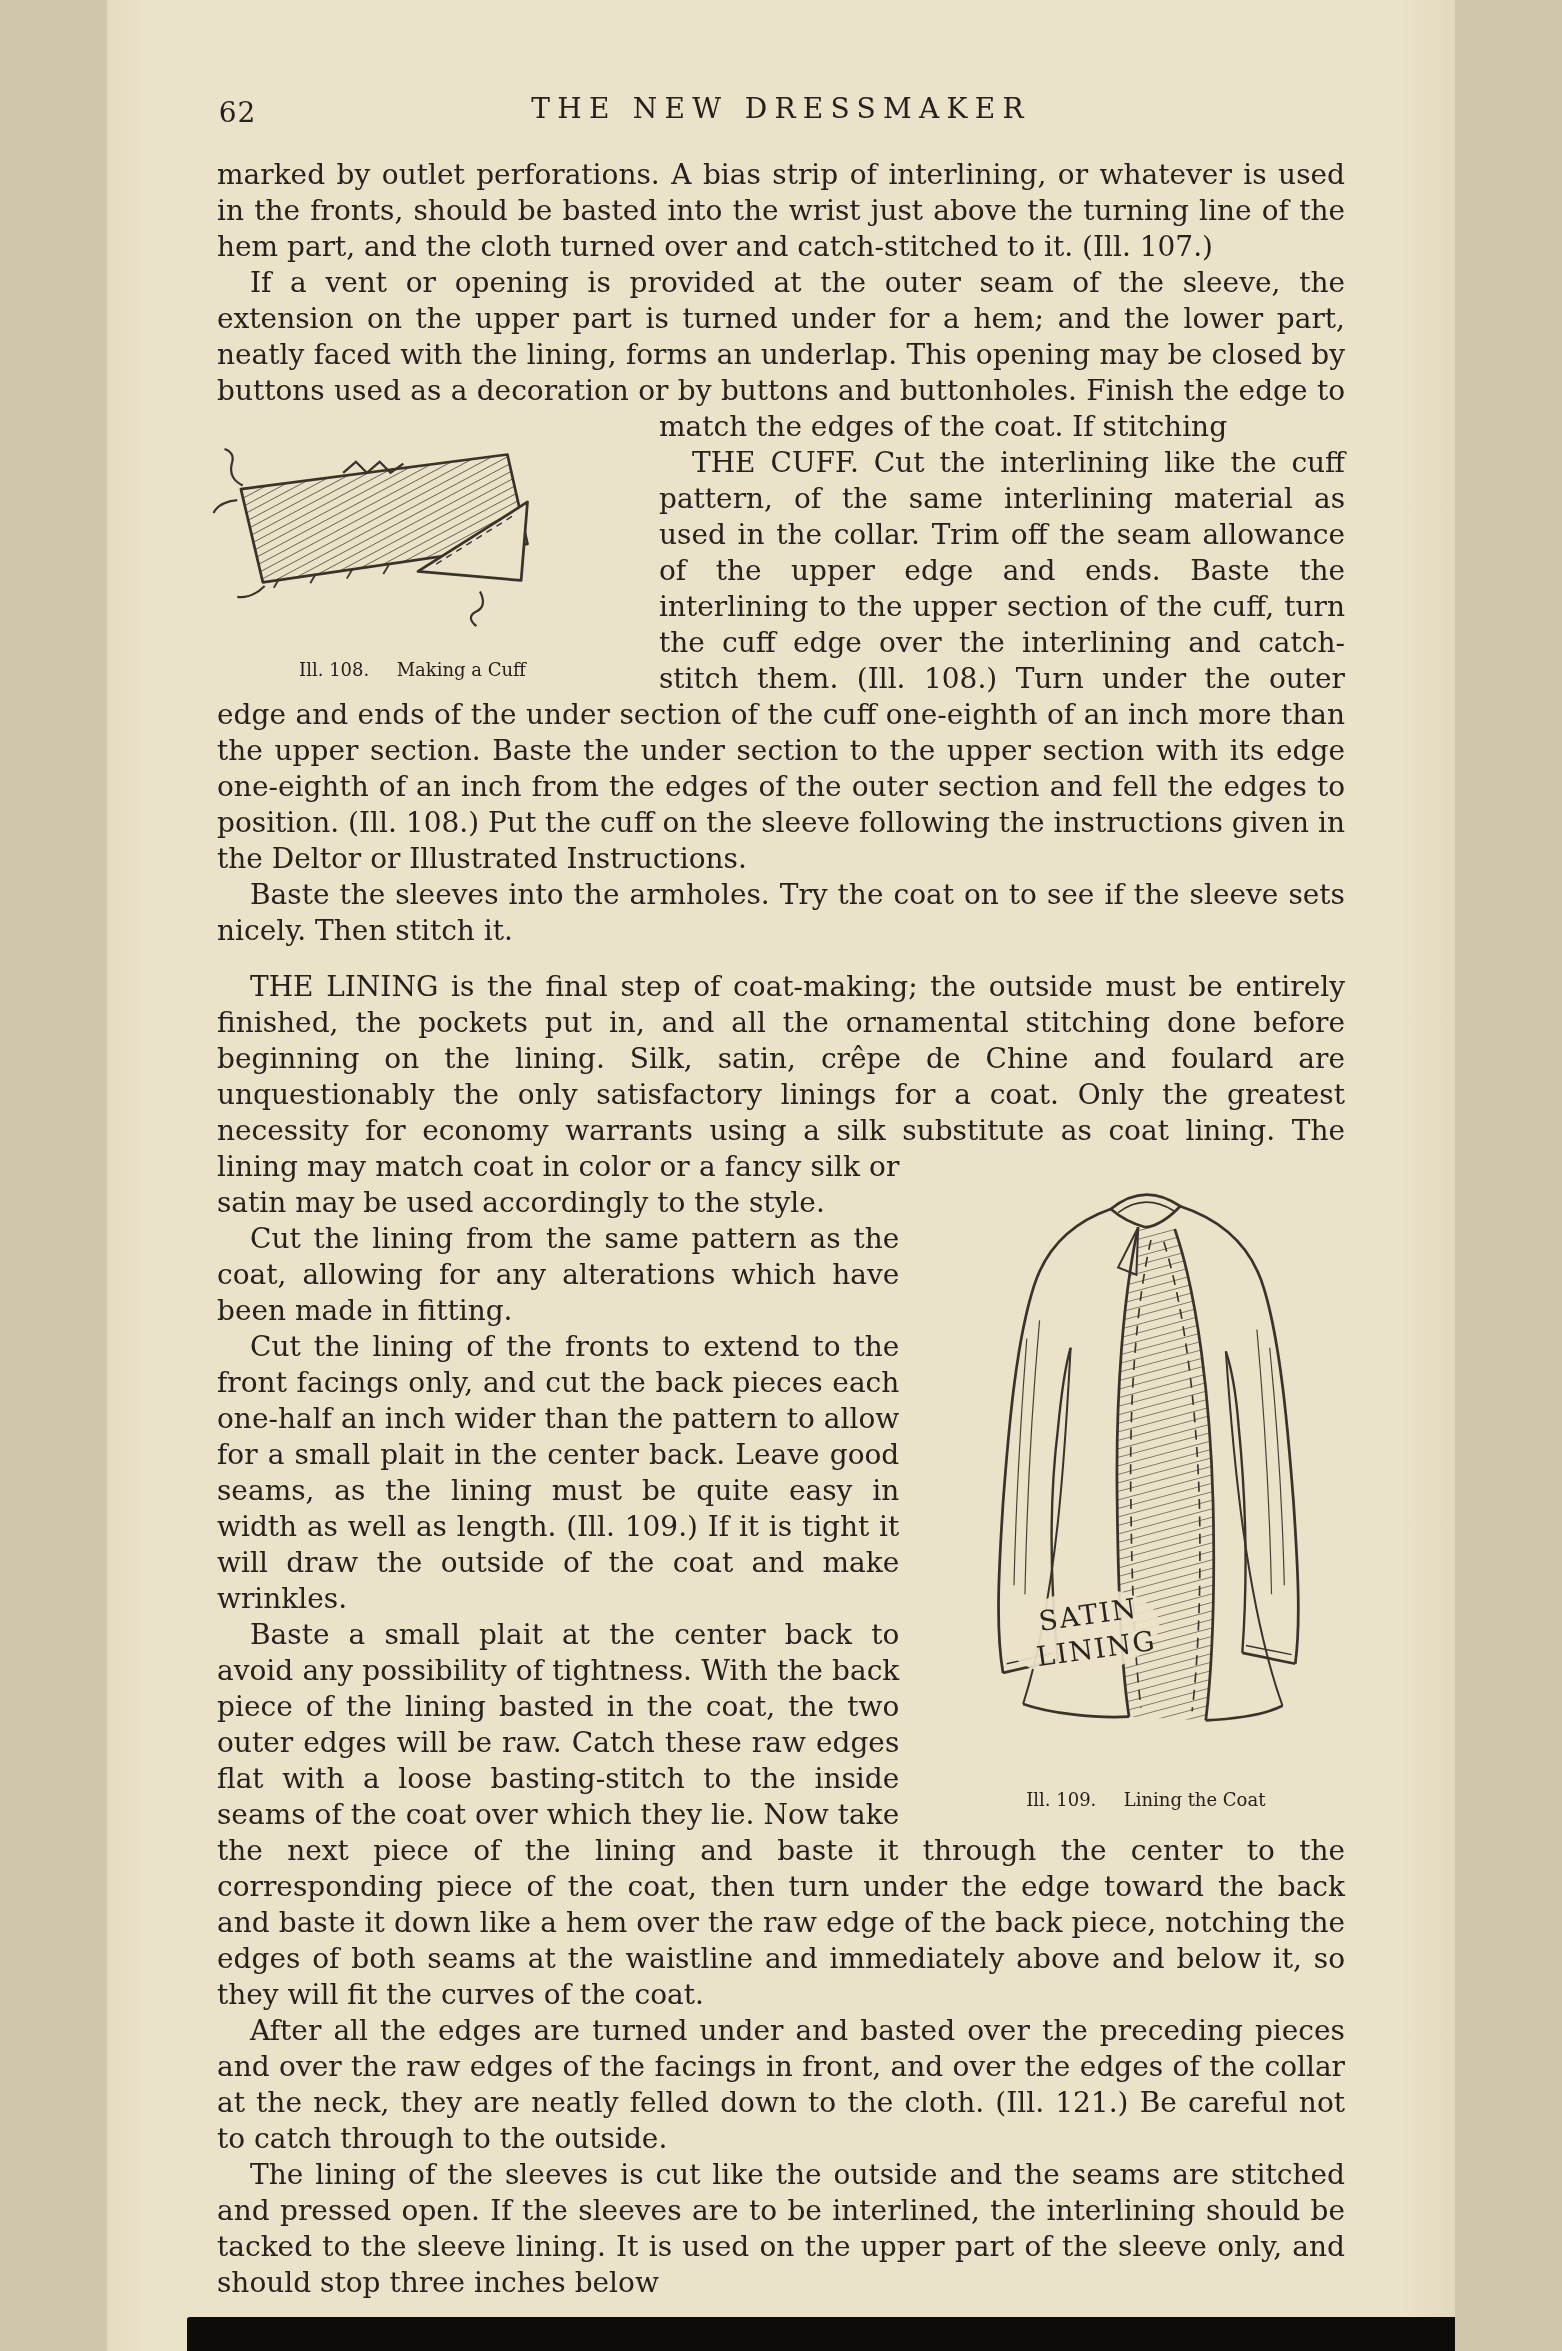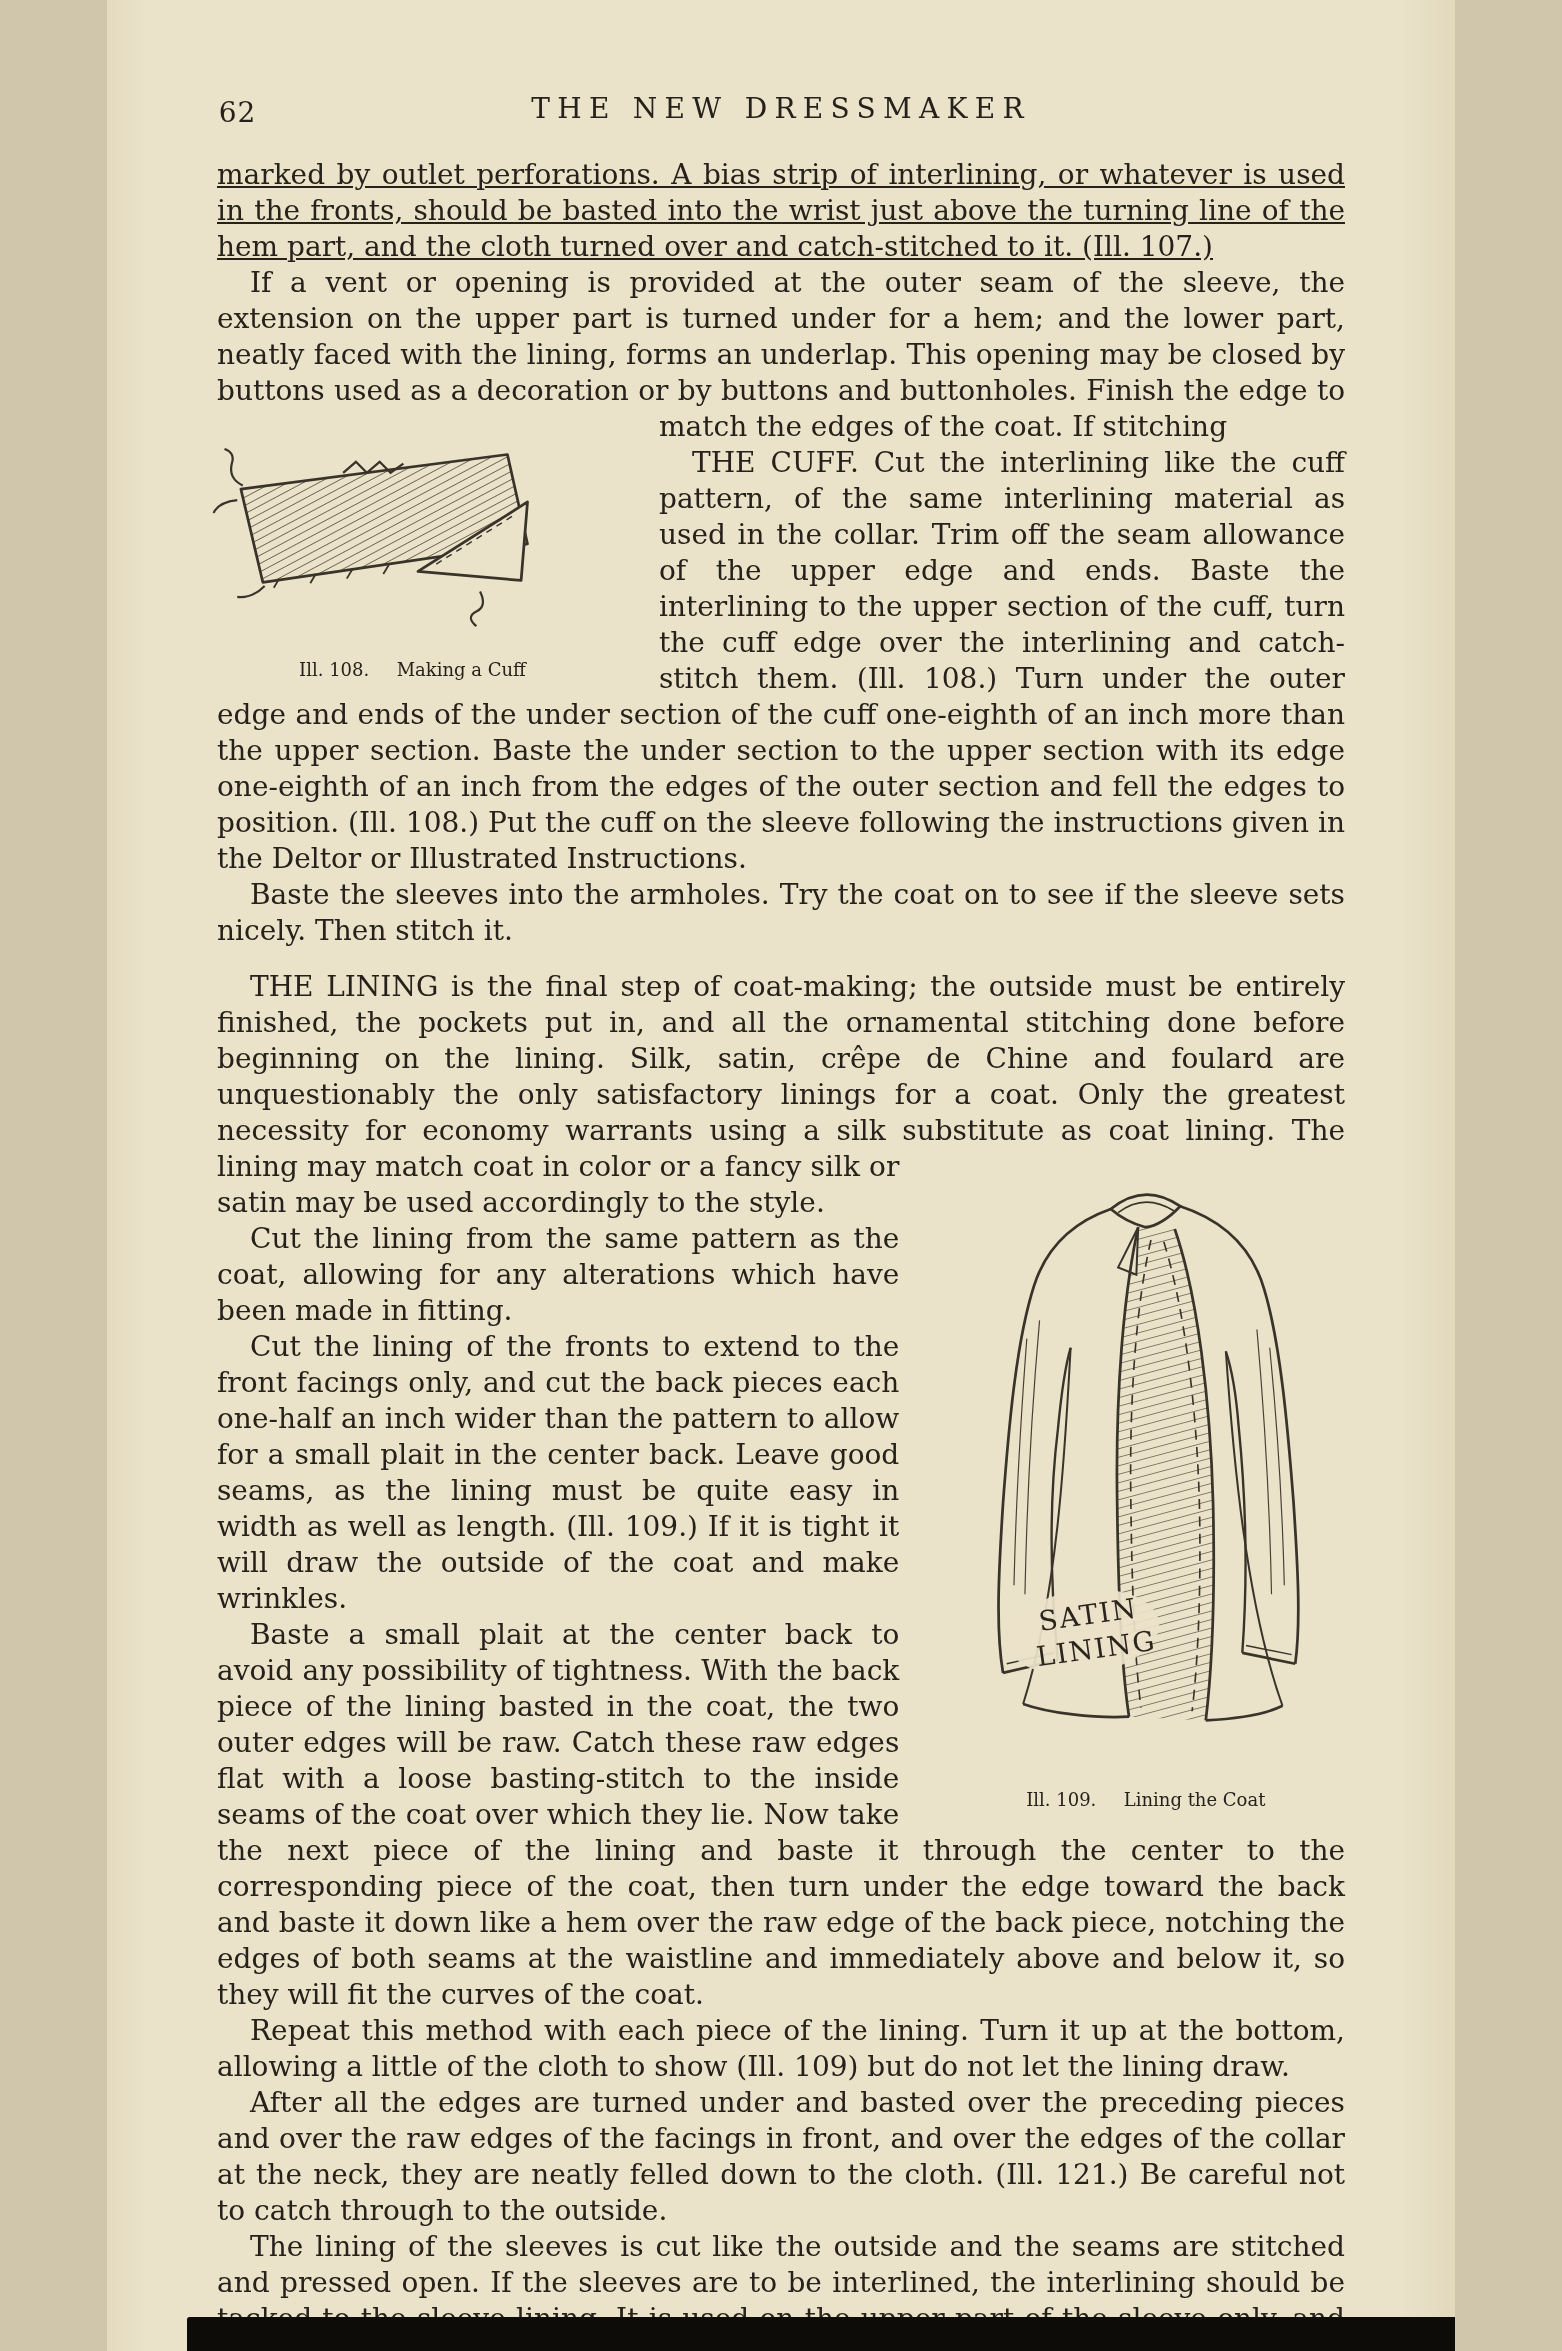--- a/index.html
+++ b/index.html
@@ -14,21 +14,21 @@
     font-size: 28px;
     line-height: 36px;
     overflow: hidden;
     box-sizing: border-box;
     padding: 91px 110px 0 110px;
   }
   .page-header { position: relative; height: 42px; margin-bottom: 24px; }
   .page-number { position: absolute; left: 1.8px; top: 3.7px; font-size: 28px; letter-spacing: 0.9px; }
   .page-title { display: block; text-align: center; font-size: 28px; font-weight: normal; letter-spacing: 7.3px; }
   .para { text-align: justify; text-indent: 33px; margin: 0; }
-  .para.noindent { text-indent: 0; text-decoration: underline; }
+  .para.noindent { text-indent: 0; }
   .para.spaced { margin-top: 20px; }
   .fig { margin: 0; }
   .fig-left { float: left; width: 413px; margin: 9.1px 40px 11px -11px; }
   .fig-right { float: right; width: 413px; margin: 7.3px -7.3px 9.1px 40px; }
   .fig svg { display: block; }
   .fig-caption { font-size: 18px; line-height: 29px; text-align: center; margin-top: 7.3px; text-indent: 0; white-space: nowrap; }
   .fig-caption .cap-label { margin-right: 27.4px; }
   .scan-bar { position: absolute; bottom: 0; left: 80px; width: 1424px; height: 35px; background: #0e0c09; border-radius: 2.7px 2.7px 0 0; }
 </style>
 </head>
@@ -139,23 +139,20 @@
     </div>
 
     <div class="para">
       <span>Cut the lining of the fronts to extend to the front facings only, and cut the back pieces each one-half an inch wider than the pattern to allow for a small plait in the center back. Leave good seams, as the lining must be quite easy in width as well as length. (Ill. 109.) If it is tight it will draw the outside of the coat and make wrinkles.</span>
     </div>
 
     <div class="para">
       <span>Baste a small plait at the center back to avoid any possibility of tightness. With the back piece of the lining basted in the coat, the two outer edges will be raw. Catch these raw edges flat with a loose basting-stitch to the inside seams of the coat over which they lie. Now take the next piece of the lining and baste it through the center to the corresponding piece of the coat, then turn under the edge toward the back and baste it down like a hem over the raw edge of the back piece, notching the edges of both seams at the waistline and immediately above and below it, so they will fit the curves of the coat.</span>
     </div>
 
-    <div class="para">
-      <span>Repeat this method with each piece of the lining. Turn it up at the bottom, allowing a little of the cloth to show (Ill. 109) but do not let the lining draw.</span>
-    </div>
 
     <div class="para">
       <span>After all the edges are turned under and basted over the preceding pieces and over the raw edges of the facings in front, and over the edges of the collar at the neck, they are neatly felled down to the cloth. (Ill. 121.) Be careful not to catch through to the outside.</span>
     </div>
 
     <div class="para">
       <span>The lining of the sleeves is cut like the outside and the seams are stitched and pressed open. If the sleeves are to be interlined, the interlining should be tacked to the sleeve lining. It is used on the upper part of the sleeve only, and should stop three inches below</span>
     </div>
 
   </main>

